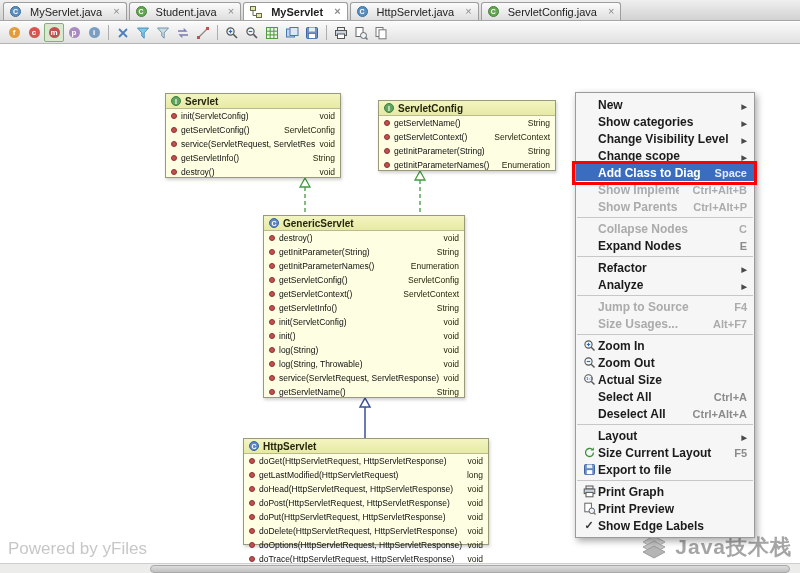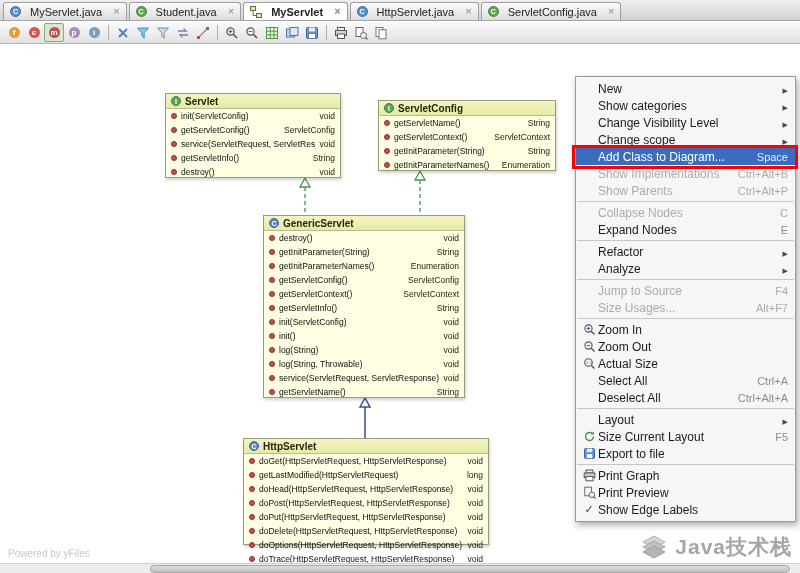--- a/index.html
+++ b/index.html
@@ -85,24 +85,24 @@
   .row {
     display:flex; align-items:center; height:14px; padding:0 5px; gap:4px;
     font-size:8.5px; color:#101010;
   }
   .mdot { width:6px; height:6px; border-radius:50%; background:#c25050; border:1px solid #8e3030; flex:none; }
   .sig { flex:1; white-space:nowrap; overflow:hidden; }
   .ret { white-space:nowrap; color:#26260e; }
 
   
   .menu {
-    position:absolute; left:575px; top:76px; width:221px;
+    position:absolute; left:575px; top:92px; width:180px;
     background:#f6f6f6; border:1px solid #9b9b9b;
     box-shadow:2px 3px 7px rgba(0,0,0,.35);
-    padding:3px 0; z-index:20;
+    padding:3px 0; z-index:20;font-weight:bold;
   }
   .mi {
     display:flex; align-items:center; height:17px; padding:0 7px 0 4px;
     font-size:12px; color:#1b1b1b; position:relative; white-space:nowrap;
   }
   .mico { width:18px; flex:none; display:flex; align-items:center; justify-content:center; }
   .mico.chk::before { content:"✓"; font-size:11px; color:#3a3a3a; }
   .mlabel { flex:1; overflow:hidden; }
   .msc { color:#8b8b8b; font-size:11px; margin-left:14px; }
   .marrow { margin-left:10px; }
@@ -113,21 +113,21 @@
   .mi.sel .msc { color:#e3ebf8; }
   .msep { height:1px; background:#c7c7c7; margin:2px 1px; }
   .redbox {
     position:absolute; left:-4px; right:-3px; top:-3px; bottom:-4px;
     border:3px solid #FF0000; pointer-events:none; z-index:5;
   }
 
   
   .yfiles {
     position:absolute; left:8px; bottom:14px; z-index:3;
-    font-size:10px; color:#c7c7c7;
+    font-size:17px; color:#c7c7c7;
   }
   .brand {
     position:absolute; right:8px; bottom:12px; z-index:3;
     display:flex; align-items:center; gap:6px; opacity:.8;
   }
   .brand-text { font-size:21px; font-weight:bold; color:#8f8f8f; letter-spacing:1px; }
 
   
   .hscroll {
     position:absolute; left:0; right:0; bottom:0; height:10px;

